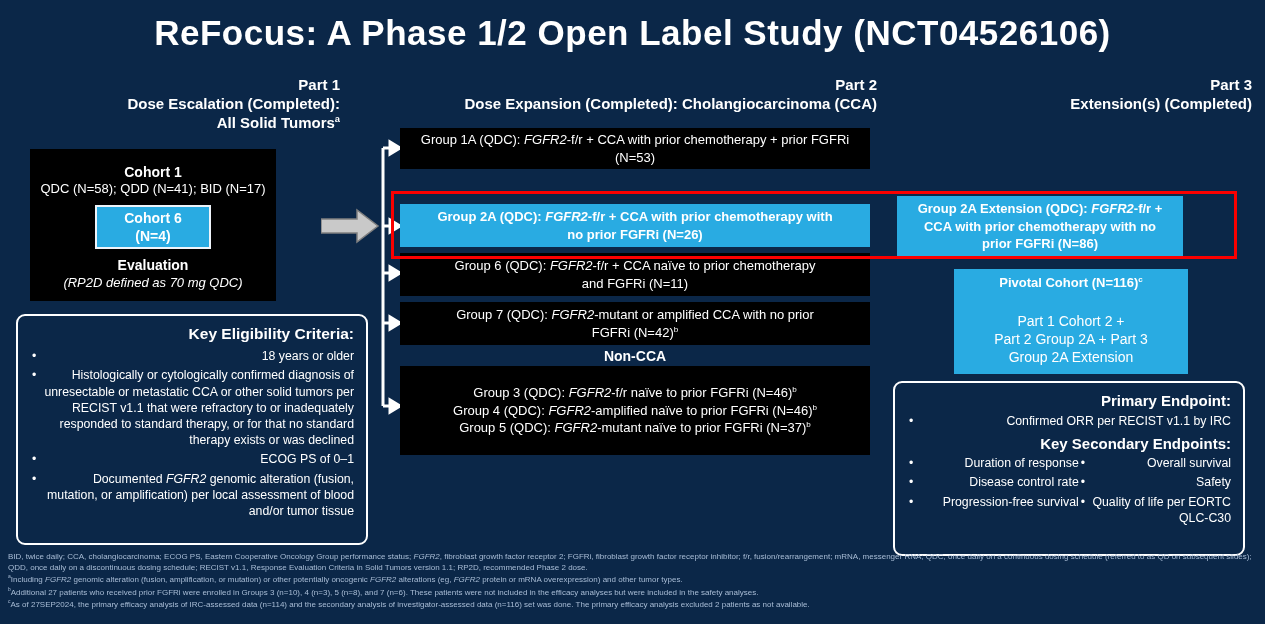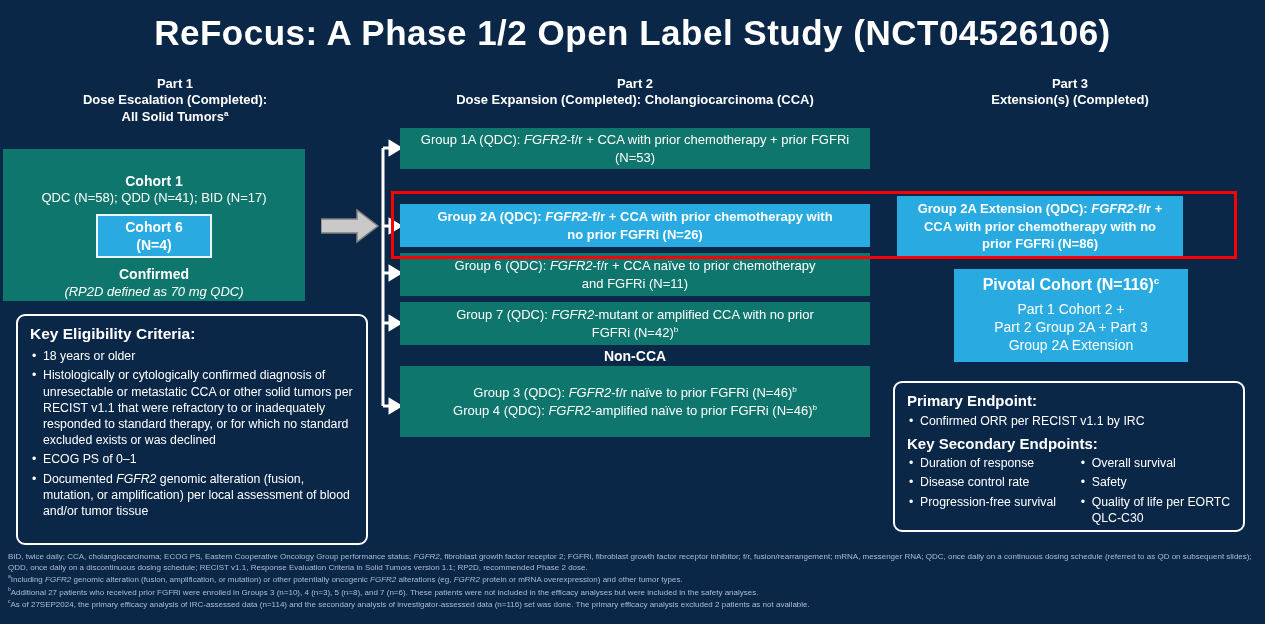--- a/index.html
+++ b/index.html
@@ -5,34 +5,34 @@
   html,body{margin:0;padding:0;background:#05152e;}
   .slide{
     position:relative; width:1265px; height:624px; overflow:hidden;
     background:#0b2748; color:#ffffff;
     font-family:"Liberation Sans", sans-serif; line-height:1.3;
   }
   .title{
     position:absolute; top:10px; left:0; right:0;
     text-align:center; font-size:35px; font-weight:bold; letter-spacing:0.5px;
   }
-  .col-header{position:absolute; text-align:center; font-weight:bold; font-size:13px; line-height:1.25;}
+  .col-header{position:absolute; text-align:right; font-weight:bold; font-size:15px; line-height:1.25;}
   #h1{left:10px;  top:76px; width:330px;}
   #h2{left:393px; top:76px; width:484px;}
   #h3{left:888px; top:76px; width:364px;}
 
-  .gray-box{position:absolute; background:#0f766e; color:#fff; text-align:center;}
+  .gray-box{position:absolute; background:#000000; color:#fff; text-align:center;}
   .blue{background:#29abe2 !important;}
   .b{font-weight:bold;}
   .i{font-style:italic;}
   .t14{font-size:14px;}
   .t13{font-size:13px;}
   .mt{margin-top:7px;}
 
-  .p1box{left:3px; top:149px; width:302px; height:152px; padding-top:23px; box-sizing:border-box;}
+  .p1box{left:30px; top:149px; width:246px; height:152px; padding-top:14px; box-sizing:border-box;}
   .cohort2{
     width:112px; margin:7px auto 0; background:#29abe2; border:2px solid #eef4fa;
     padding:2px 0; font-weight:bold; font-size:14px; line-height:1.3;
   }
 
   .bigarrow{position:absolute; left:321px; top:207px;}
   .branch{position:absolute; left:366px; top:126px;}
 
   .p2box{left:400px; width:470px; font-size:13px; box-sizing:border-box; line-height:1.35;}
   #g1a{top:128px; padding:3px 18px;}
@@ -48,29 +48,29 @@
   }
 
   .extbox{
     position:absolute; left:897px; top:196px; width:286px; box-sizing:border-box;
     padding:4px 14px; font-size:13px; font-weight:bold; text-align:center; line-height:1.35;
   }
   .pivotal{
     position:absolute; left:954px; top:269px; width:234px; box-sizing:border-box;
     padding:6px 6px 8px; text-align:center;
   }
-  .pivotal .pt{font-size:16px; font-weight:bold; margin-bottom:4px;}
+  .pivotal .pt{font-size:13px; font-weight:bold; margin-bottom:20px;}
   .pivotal .pl{font-size:14px;}
 
   .outline-box{
     position:absolute; border:2px solid #ffffff; border-radius:9px;
-    box-sizing:border-box; padding:8px 12px; background:transparent;
+    box-sizing:border-box; padding:8px 12px; background:transparent;text-align:right;
   }
   #eligibility{left:16px; top:314px; width:352px; height:231px;}
-  #endpoints{left:893px; top:381px; width:352px; height:151px;}
+  #endpoints{left:893px; top:381px; width:352px; height:175px;}
   .box-title{font-size:15.5px; font-weight:bold; margin-bottom:4px;}
   .bullet{position:relative; padding-left:13px; margin-bottom:3px; font-size:12.3px; line-height:1.32;}
   .bullet::before{content:"•"; position:absolute; left:2px; top:0;}
   .ep-title{font-size:15px; font-weight:bold; margin-bottom:2px;}
   .ep-cols{display:flex;}
   .ep-cols .c1{width:53%;}
   .ep-cols .c2{width:47%;}
 
   .footnotes{position:absolute; left:8px; top:551px; width:1250px; color:#a9bdd6; font-size:8px; line-height:1.4;}
   .footnotes div{margin-bottom:1px;}
@@ -97,21 +97,21 @@
     <div>Extension(s) (Completed)</div>
   </div>
 
   <div class="gray-box p1box">
     <div class="b t14">Cohort 1</div>
     <div class="t13">QDC (N=58); QDD (N=41); BID (N=17)</div>
     <div class="cohort2">
       <div>Cohort 6</div>
       <div>(N=4)</div>
     </div>
-    <div class="b t14 mt">Confirmed</div>
+    <div class="b t14 mt">Evaluation</div>
     <div class="t13 i">(RP2D defined as 70 mg QDC)</div>
   </div>
 
   <svg class="bigarrow" width="60" height="38" viewBox="0 0 60 38">
     <polygon points="0,12 36,12 36,3 57,19 36,35 36,26 0,26" fill="#c9c9c9" stroke="#808080" stroke-width="1.5"></polygon>
   </svg>
 
   <svg class="branch" width="38" height="296" viewBox="0 0 38 296">
     <path d="M17,280 L17,22" stroke="#ffffff" stroke-width="3" fill="none"></path>
     <g stroke="#ffffff" stroke-width="3" fill="#ffffff">
@@ -129,37 +129,38 @@
   </svg>
 
   <div class="gray-box p2box" id="g1a">Group 1A (QDC): <i>FGFR2</i>-f/r + CCA with prior chemotherapy + prior FGFRi (N=53)</div>
   <div class="gray-box p2box blue" id="g2a">Group 2A (QDC): <i>FGFR2</i>-f/r + CCA with prior chemotherapy with no prior FGFRi (N=26)</div>
   <div class="gray-box p2box" id="g6">Group 6 (QDC): <i>FGFR2</i>-f/r + CCA naïve to prior chemotherapy and FGFRi (N=11)</div>
   <div class="gray-box p2box" id="g7">Group 7 (QDC): <i>FGFR2</i>-mutant or amplified CCA with no prior FGFRi (N=42)<sup>b</sup></div>
   <div id="noncca">Non-CCA</div>
   <div class="gray-box p2box" id="g345">
     <div>Group 3 (QDC): <i>FGFR2</i>-f/r naïve to prior FGFRi (N=46)<sup>b</sup></div>
     <div>Group 4 (QDC): <i>FGFR2</i>-amplified naïve to prior FGFRi (N=46)<sup>b</sup></div>
+    <div>Group 5 (QDC): <i>FGFR2</i>-mutant naïve to prior FGFRi (N=37)<sup>b</sup></div>
   </div>
 
   <div class="redrect"></div>
 
   <div class="extbox blue">Group 2A Extension (QDC): <i>FGFR2</i>-f/r + CCA with prior chemotherapy with no prior FGFRi (N=86)</div>
 
   <div class="pivotal blue">
     <div class="pt">Pivotal Cohort (N=116)<sup>c</sup></div>
     <div class="pl">Part 1 Cohort 2 +</div>
     <div class="pl">Part 2 Group 2A + Part 3</div>
     <div class="pl">Group 2A Extension</div>
   </div>
 
   <div class="outline-box" id="eligibility">
     <div class="box-title">Key Eligibility Criteria:</div>
     <div class="bullet">18 years or older</div>
-    <div class="bullet">Histologically or cytologically confirmed diagnosis of unresectable or metastatic CCA or other solid tumors per RECIST v1.1 that were refractory to or inadequately responded to standard therapy, or for which no standard excluded exists or was declined</div>
+    <div class="bullet">Histologically or cytologically confirmed diagnosis of unresectable or metastatic CCA or other solid tumors per RECIST v1.1 that were refractory to or inadequately responded to standard therapy, or for that no standard therapy exists or was declined</div>
     <div class="bullet">ECOG PS of 0–1</div>
     <div class="bullet">Documented <i>FGFR2</i> genomic alteration (fusion, mutation, or amplification) per local assessment of blood and/or tumor tissue</div>
   </div>
 
   <div class="outline-box" id="endpoints">
     <div class="ep-title">Primary Endpoint:</div>
     <div class="bullet">Confirmed ORR per RECIST v1.1 by IRC</div>
     <div class="ep-title" style="margin-top:5px;">Key Secondary Endpoints:</div>
     <div class="ep-cols">
       <div class="c1">

